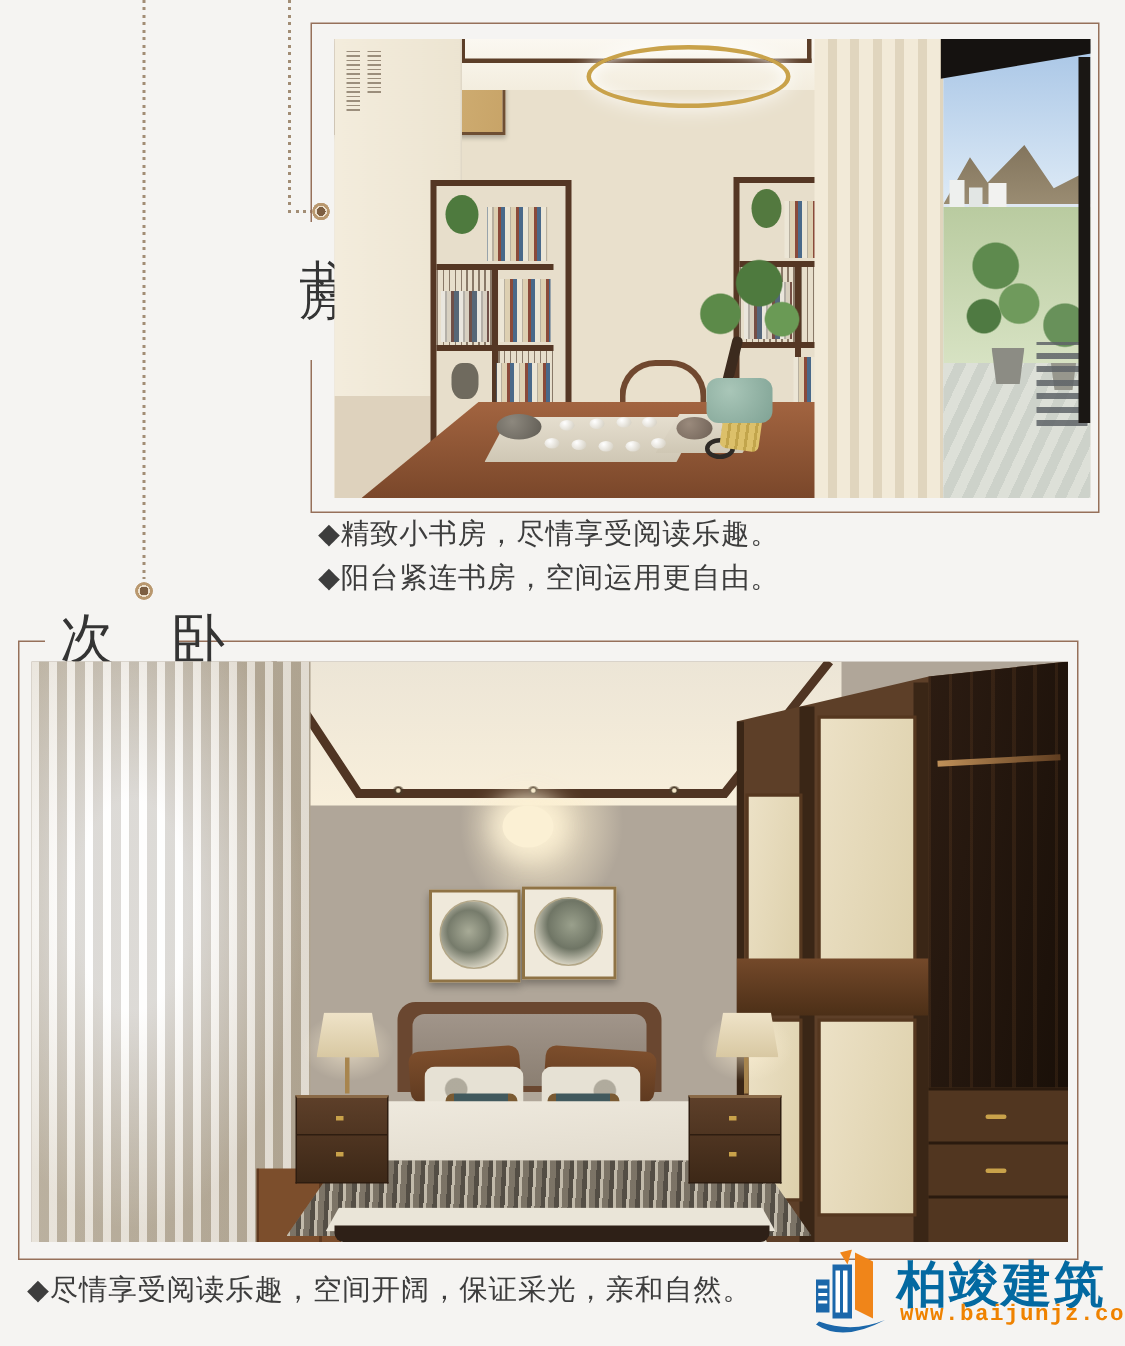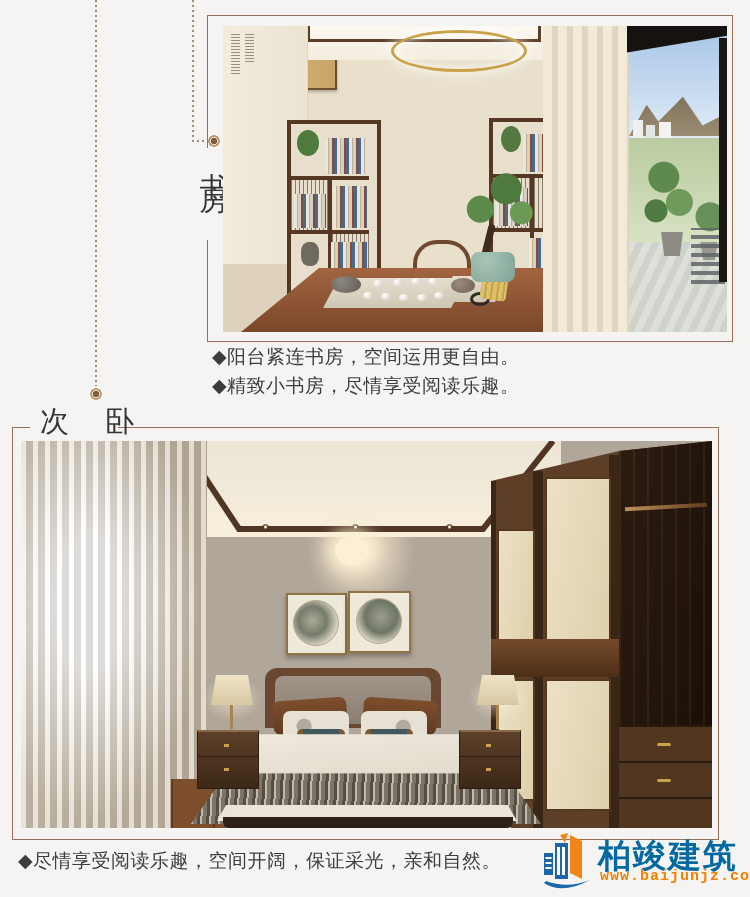--- a/index.html
+++ b/index.html
@@ -9,21 +9,21 @@
   
   .dotv{position:absolute;width:2px;background:repeating-linear-gradient(180deg,#a28d75 0 2px,rgba(0,0,0,0) 2px 5px);}
   .doth{position:absolute;height:2px;background:repeating-linear-gradient(90deg,#a28d75 0 2px,rgba(0,0,0,0) 2px 5px);}
   .bullseye{position:absolute;width:12px;height:12px;border-radius:50%;
         background:radial-gradient(circle,#7d5f42 0 3px,#ece0cd 3px 4px,#b9986f 4px 6px,rgba(0,0,0,0) 6px);}
   
   .frame{position:absolute;border:1px solid #96705a;}
   .mask{position:absolute;background:#f5f4f2;}
   .vlabel{position:absolute;writing-mode:vertical-rl;text-orientation:upright;
         font-size:28px;letter-spacing:12px;color:#343434;}
-  .hlabel{position:absolute;font-size:29px;letter-spacing:14px;color:#343434;white-space:nowrap;}
+  .hlabel{position:absolute;font-size:36px;letter-spacing:14px;color:#343434;white-space:nowrap;}
   .bullet{font-size:19px;letter-spacing:.5px;color:#3d3d3d;line-height:29px;white-space:nowrap;}
   .photo{position:absolute;overflow:hidden;}
   
   .study{background:#e9e0cc;}
   .s-leftwall{left:0;top:0;width:84px;height:306px;background:linear-gradient(90deg,#f3ecdc,#ece4d1);border-right:1px solid rgba(90,70,50,.12);}
   .s-ceil{left:0;top:0;width:504px;height:34px;background:linear-gradient(#fbf8f1,#f3edde);}
   .s-trim{left:84px;top:0;width:228px;height:13px;border:3px solid #5c3e28;border-top:none;}
   .s-ring{left:168px;top:4px;width:130px;height:36px;border:3px solid #c9a24a;border-radius:50%;box-shadow:0 0 14px rgba(255,255,255,.9),inset 0 0 10px rgba(255,255,255,.9);}
   .shelf{position:absolute;width:86px;height:168px;border:4px solid #553724;background:#e7decb;}
   .bar{position:absolute;background:#553724;}
@@ -173,22 +173,22 @@
       <div class="abs" style="left:30px;top:206px;width:26px;height:24px;background:#8c8c84;clip-path:polygon(8% 0,92% 0,80% 100%,20% 100%)"></div>
       <div class="abs" style="left:64px;top:170px;width:34px;height:52px;background:radial-gradient(circle at 50% 40%,#68915a 14px,rgba(0,0,0,0) 15px)"></div>
       <div class="abs" style="left:70px;top:216px;width:20px;height:18px;background:#97978d;clip-path:polygon(8% 0,92% 0,80% 100%,20% 100%)"></div>
       <div class="abs" style="left:62px;top:202px;width:34px;height:56px;opacity:.85;background:repeating-linear-gradient(0deg,#5f6468 0 4px,rgba(0,0,0,0) 4px 9px)"></div>
       <div class="abs" style="left:-2px;top:-2px;width:102px;height:30px;background:#151210;clip-path:polygon(0 0,100% 0,100% 38%,0 95%)"></div>
       <div class="abs" style="left:90px;top:12px;width:8px;height:244px;background:#1a1714"></div>
     </div>
   </div>
 
   <div class="abs" style="left:212px;top:342px">
+    <div class="bullet">◆精致小书房，尽情享受阅读乐趣。</div>
     <div class="bullet">◆阳台紧连书房，空间运用更自由。</div>
-    <div class="bullet">◆精致小书房，尽情享受阅读乐趣。</div>
   </div>
 
   <div class="frame" style="left:12px;top:427px;width:705px;height:411px"></div>
   <div class="mask" style="left:30px;top:423px;width:88px;height:9px"></div>
   <div class="hlabel" style="left:40px;top:402px">次 卧</div>
 
   <div class="photo bedroom" style="left:21px;top:441px;width:691px;height:387px">
     <div class="abs b-ceil"></div>
     <svg class="abs" style="left:140px;top:0" width="400" height="100">
       <polyline points="20,0 78,88 322,88 392,0" fill="none" stroke="#503523" stroke-width="6"></polyline>

